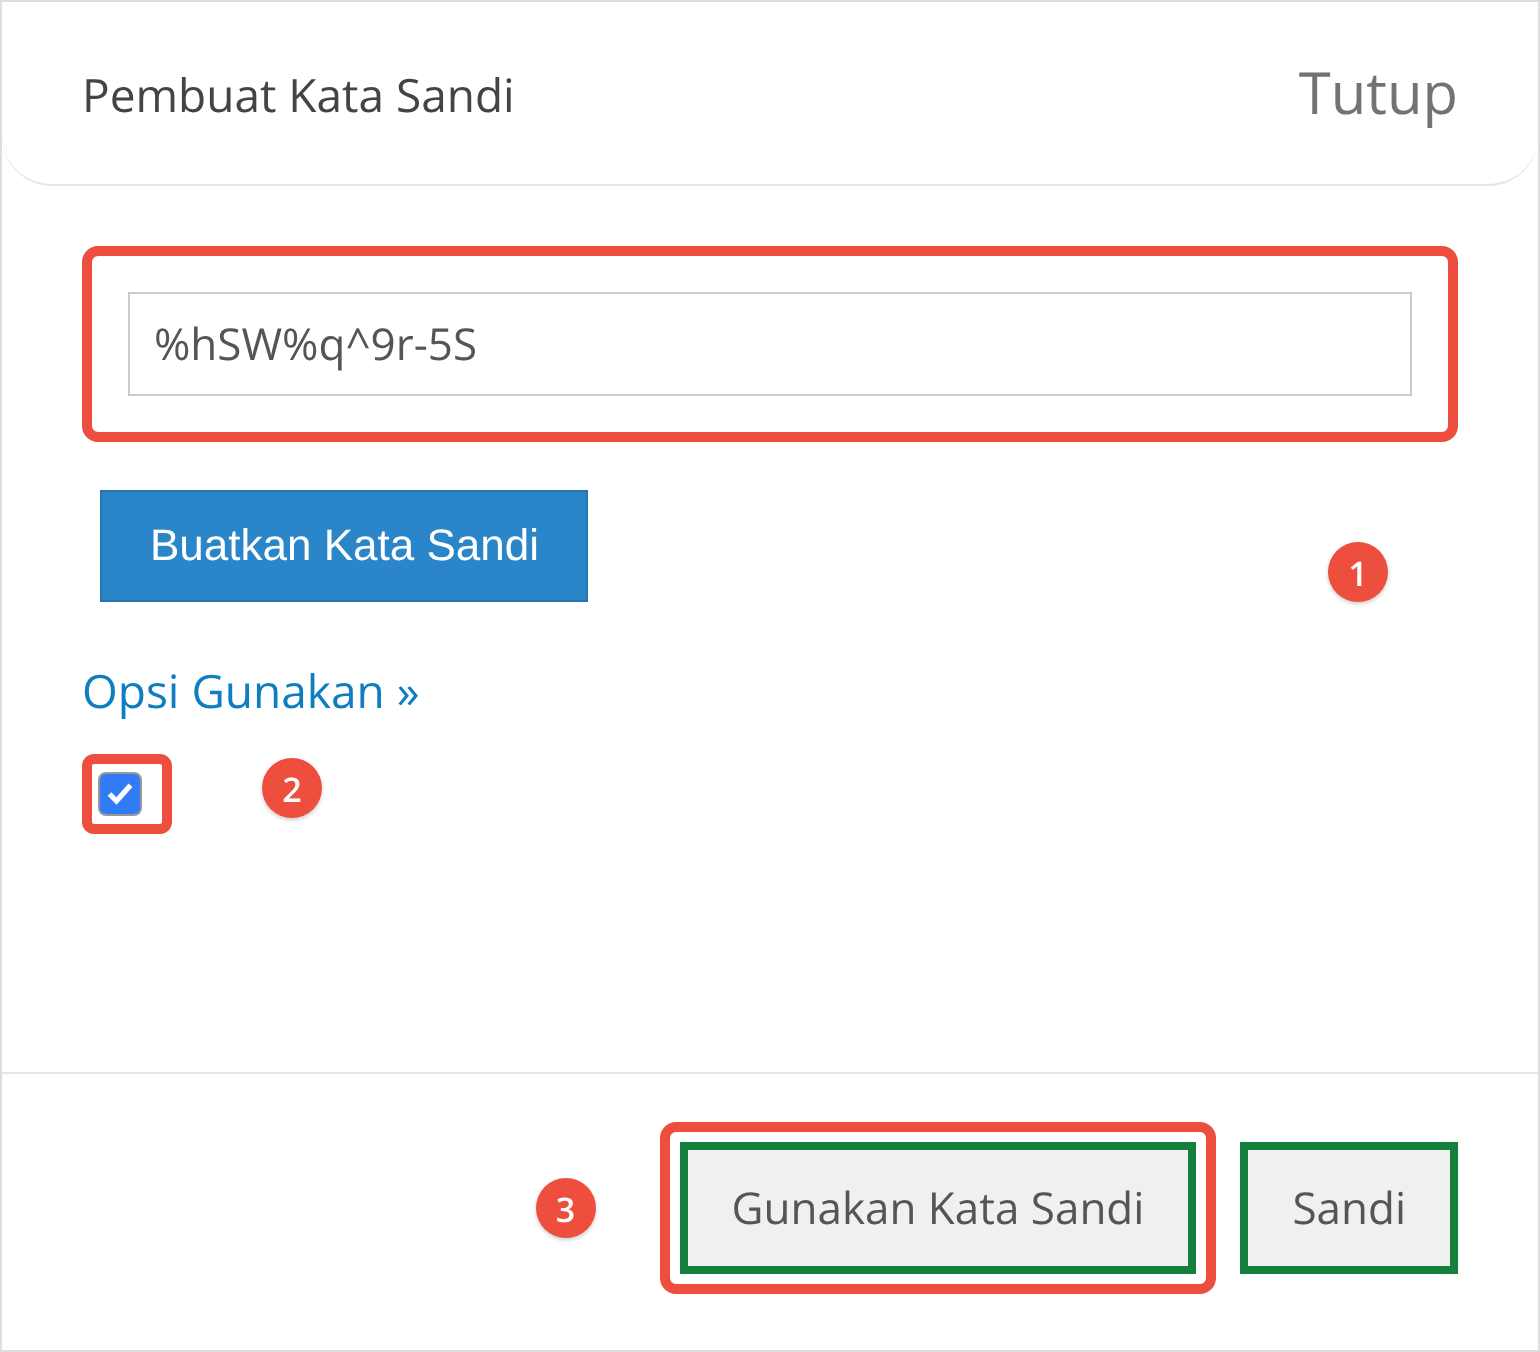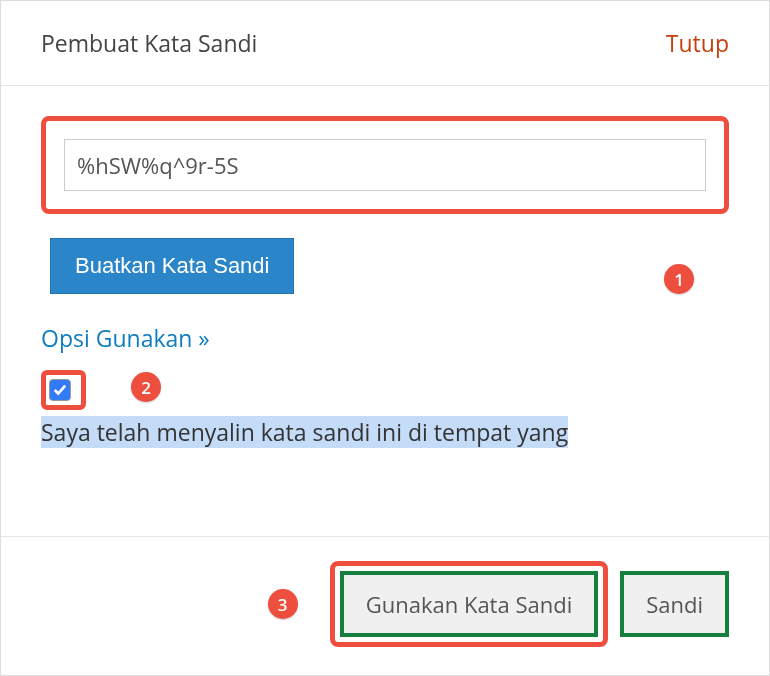--- a/index.html
+++ b/index.html
@@ -18,28 +18,29 @@
       flex-direction: column;
       background: #fff;
     }
     
     .header {
       display: flex;
       justify-content: space-between;
       align-items: center;
       padding: 26px 40px 26px 40px;
       border-bottom: 1px solid #e5e5e5;
+      border-radius: 25px;
     }
     .header-title {
       font-size: 23px;
       color: #444;
     }
     .close-link {
-      color: #c2410c;
-      font-size: 23px;
+      color: #737373;
+      font-size: 29px;
       cursor: pointer;
     }
     
     .body {
       padding: 30px 40px 20px 40px;
       flex: 1;
       position: relative;
     }
     .pw-field-wrap {
       border: 5px solid #ee4e3e;
@@ -176,21 +177,21 @@
       <span class="cb-box-wrap">
         <span class="cb">
           <svg viewBox="0 0 16 16">
               <polyline points="2,8 6,12 14,3"></polyline>
             </svg>
         </span>
       </span>
       <span class="badge" style="position:absolute; top:2px; left:90px;">2</span>
 
       <div class="cb-label">
-        <span class="hl">Saya telah menyalin kata sandi ini di tempat yang</span><br>
+        <br>
       </div>
     </div>
 
   </div>
 
   <div class="footer">
     <span class="badge" style="position:static; margin-right:20px;">3</span>
     <span class="use-btn-wrap">
       <button class="btn">Gunakan Kata Sandi</button>
     </span>

